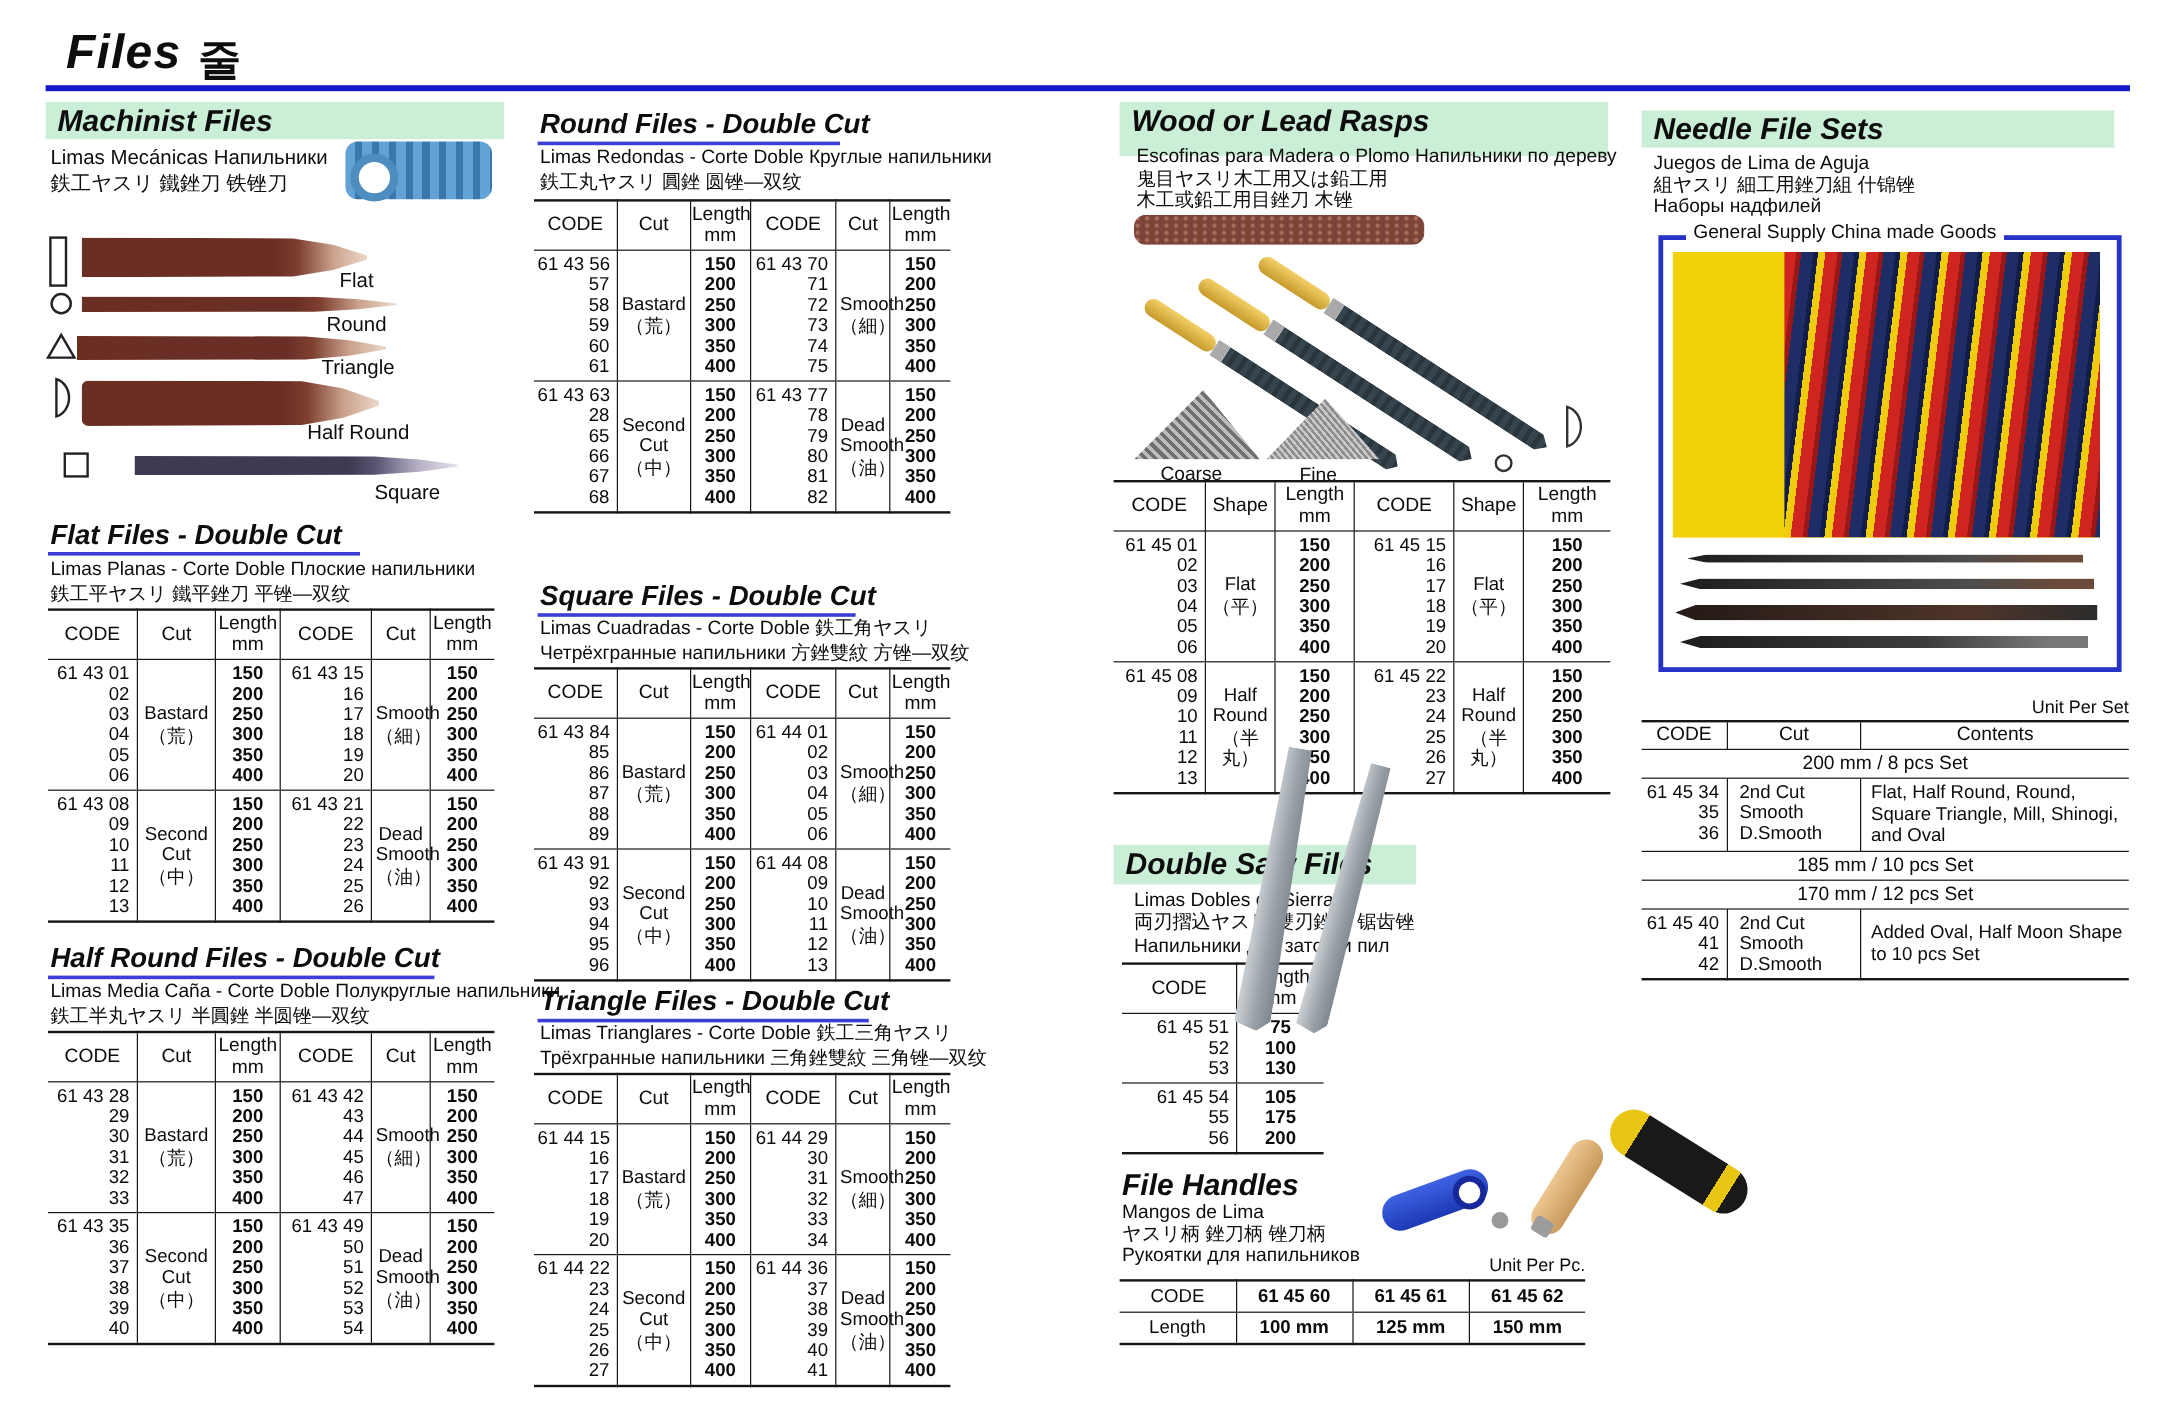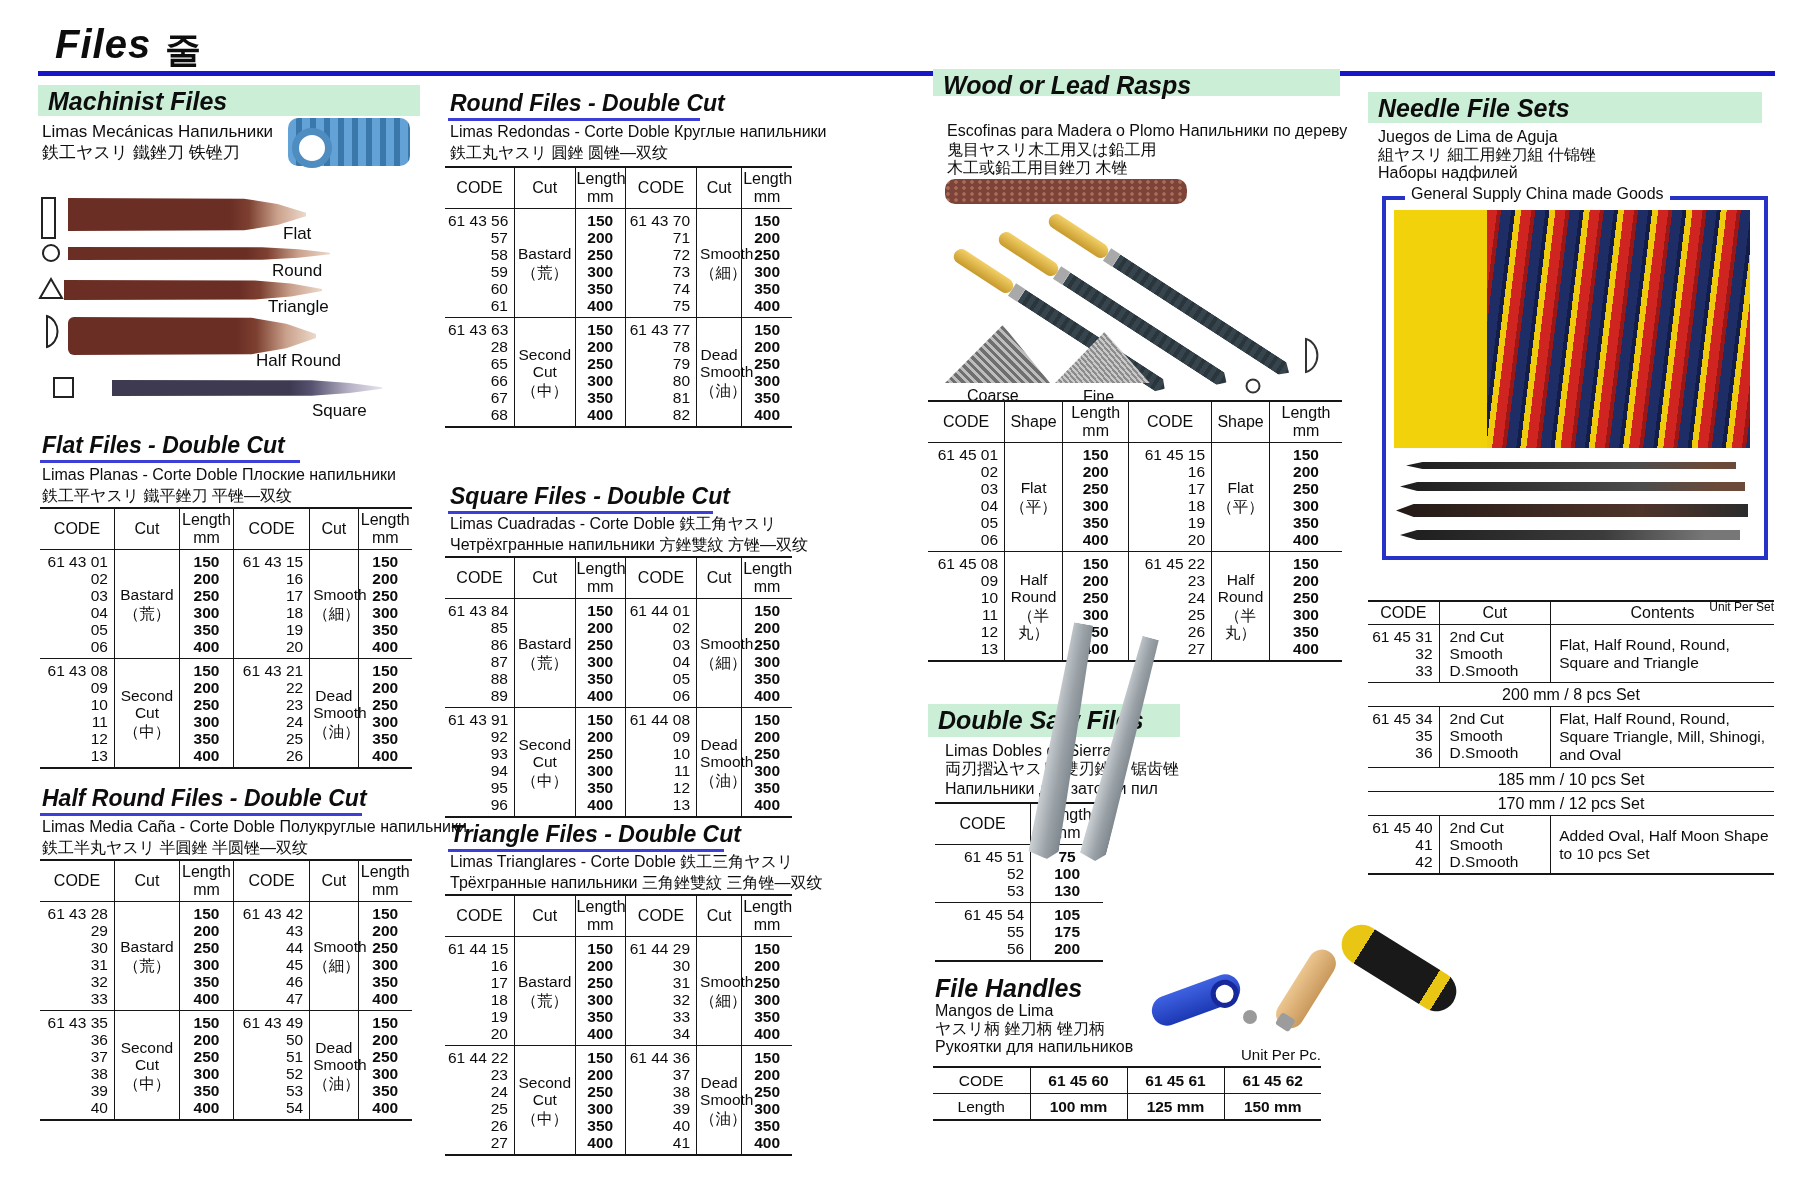--- a/index.html
+++ b/index.html
@@ -682,21 +682,21 @@
             <div>250</div>
             <div>300</div>
             <div>350</div>
             <div>400</div>
           </td>
         </tr>
       </tbody>
     </table>
   </div>
 
-<div class="abs green-head" style="left:933px;top:69px;width:407px;height:27px;">Wood or Lead Rasps</div>
+<div class="abs green-head" style="left:933px;top:85px;width:407px;height:45px;">Wood or Lead Rasps</div>
 <div class="abs sub" style="left:947px;top:121px;">Escofinas para Madera o Plomo Напильники по дереву</div>
 <div class="abs sub" style="left:947px;top:140px;">鬼目ヤスリ木工用又は鉛工用</div>
 <div class="abs sub" style="left:947px;top:158px;">木工或鉛工用目銼刀 木锉</div>
 
 <div class="raspbar" style="left:945px;top:179px;width:242px;height:25px;"></div>
 <div class="rasp" style="left:955px;top:245px;width:250px;transform:rotate(33deg);">
     <div class="handle"></div>
     <div class="ferrule"></div>
     <div class="blade"></div>
   </div>
@@ -927,79 +927,66 @@
 <div class="abs small-label" style="left:1405px;top:185px;background:#fff;padding:0 6px;z-index:3;">General Supply China made Goods</div>
 <div class="nfframe" style="left:1382px;top:196px;width:378px;height:356px;z-index:1;">
   <div class="nfpacket" style="left:8px;top:10px;width:356px;height:238px;">
       <div class="needles"></div>
     </div>
   <div class="nneedle" style="left:20px;top:262px;width:330px;height:7px;"></div>
   <div class="nneedle" style="left:14px;top:282px;width:345px;height:9px;"></div>
   <div class="nneedle" style="left:10px;top:304px;width:352px;height:13px;background:linear-gradient(90deg,#241a16,#4e342a 70%,#2c2c2c);"></div>
   <div class="nneedle" style="left:14px;top:330px;width:340px;height:10px;background:linear-gradient(90deg,#1d1d1d,#3c3c3c 60%,#777 90%);"></div>
 </div>
-<div class="abs small-label" style="left:1574px;top:600px;width:200px;text-align:right;font-size:12px;">Unit Per Set</div>
+<div class="abs small-label" style="left:1574px;top:581px;width:200px;text-align:right;font-size:15px;">Unit Per Set</div>
 <div class="abs" id="t-needle" style="left:1368px;top:600px;width:406px;">
     <table class="cat needle">
       <colgroup>
         <col style="width: 17.5%;">
         <col style="width: 27.5%;">
         <col style="width: 55%;">
       </colgroup>
       <thead>
         <tr>
           <th>CODE</th>
           <th>Cut</th>
           <th>Contents</th>
         </tr>
       </thead>
       <tbody>
+        <tr class="span-row">
+          <td colspan="3">200 mm / 8 pcs Set</td>
+        </tr>
         <tr class="data-row">
           <td class="codes">
-            <div>61 45 31</div>
-            <div>32</div>
-            <div>33</div>
+            <div>61 45 34</div>
+            <div>35</div>
+            <div>36</div>
           </td>
           <td class="cuts">
             <div>2nd Cut</div>
             <div>Smooth</div>
             <div>D.Smooth</div>
           </td>
-          <td class="contents">Flat, Half Round, Round, Square and Triangle</td>
+          <td class="contents">Flat, Half Round, Round, Square Triangle, Mill, Shinogi, and Oval</td>
         </tr>
         <tr class="span-row">
-          <td colspan="3">200 mm / 8 pcs Set</td>
+          <td colspan="3">185 mm / 10 pcs Set</td>
+        </tr>
+        <tr class="span-row">
+          <td colspan="3">170 mm / 12 pcs Set</td>
         </tr>
         <tr class="data-row">
           <td class="codes">
-            <div>61 45 34</div>
-            <div>35</div>
-            <div>36</div>
+            <div>61 45 40</div>
+            <div>41</div>
+            <div>42</div>
           </td>
           <td class="cuts">
             <div>2nd Cut</div>
             <div>Smooth</div>
             <div>D.Smooth</div>
           </td>
-          <td class="contents">Flat, Half Round, Round, Square Triangle, Mill, Shinogi, and Oval</td>
-        </tr>
-        <tr class="span-row">
-          <td colspan="3">185 mm / 10 pcs Set</td>
-        </tr>
-        <tr class="span-row">
-          <td colspan="3">170 mm / 12 pcs Set</td>
-        </tr>
-        <tr class="data-row">
-          <td class="codes">
-            <div>61 45 40</div>
-            <div>41</div>
-            <div>42</div>
-          </td>
-          <td class="cuts">
-            <div>2nd Cut</div>
-            <div>Smooth</div>
-            <div>D.Smooth</div>
-          </td>
           <td class="contents">Added Oval, Half Moon Shape to 10 pcs Set</td>
         </tr>
       </tbody>
     </table>
   </div>
 
 </body></html>

